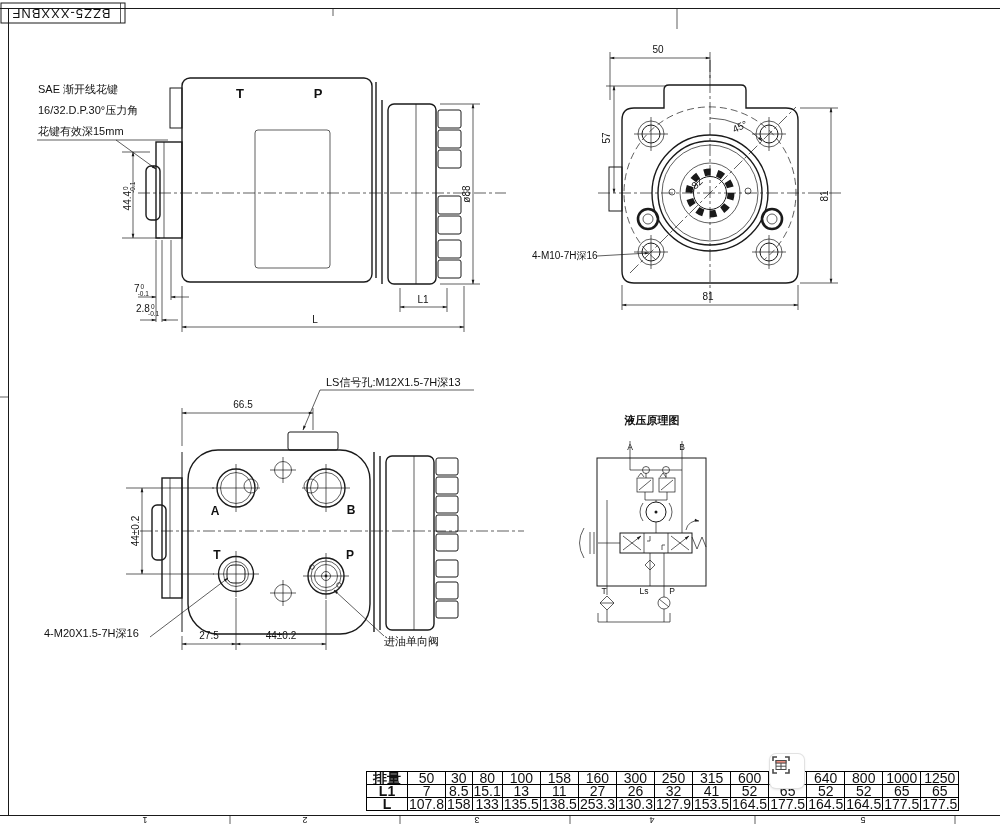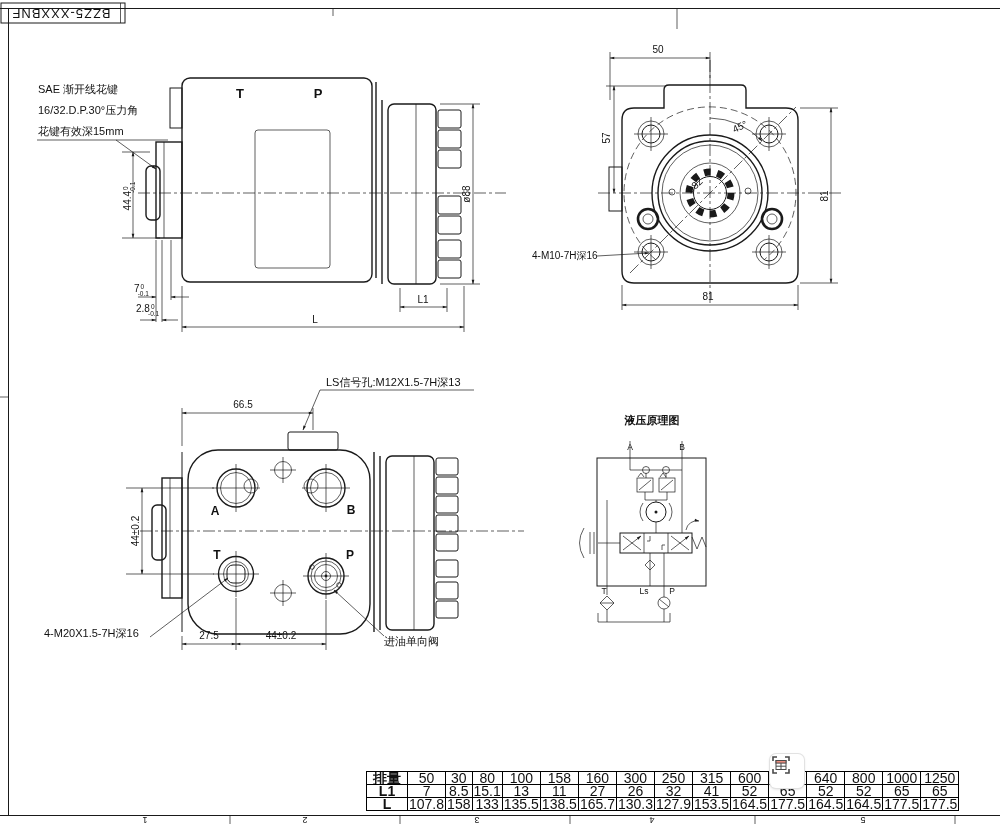--- a/index.html
+++ b/index.html
@@ -412,21 +412,21 @@
       <td class="vw">65</td>
       <td class="vw">65</td>
     </tr>
     <tr>
       <td class="h">L</td>
       <td class="v">107.8</td>
       <td class="v">158</td>
       <td class="v">133</td>
       <td class="v">135.5</td>
       <td class="v">138.5</td>
-      <td class="v">165.7</td>
+      <td class="v">253.3</td>
       <td class="v">130.3</td>
       <td class="v">127.9</td>
       <td class="v">153.5</td>
       <td class="v">164.5</td>
       <td class="v">177.5</td>
       <td class="v">164.5</td>
       <td class="v">164.5</td>
       <td class="vw">177.5</td>
       <td class="vw">177.5</td>
     </tr>

